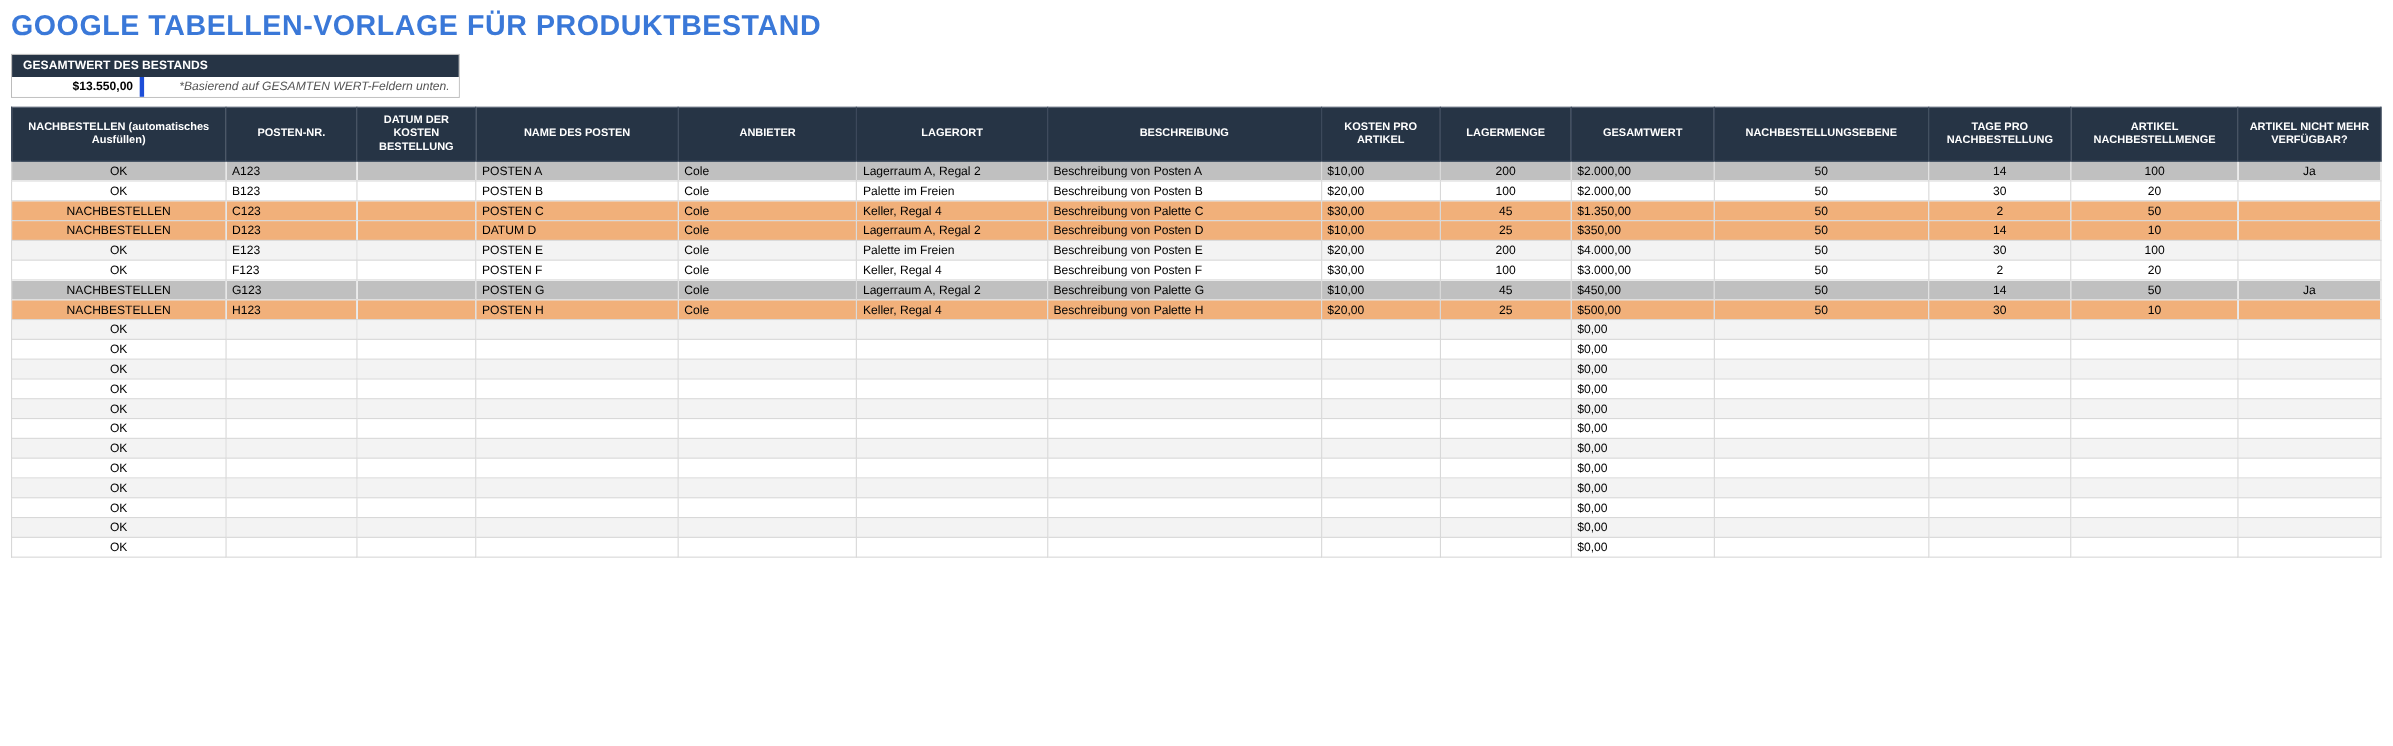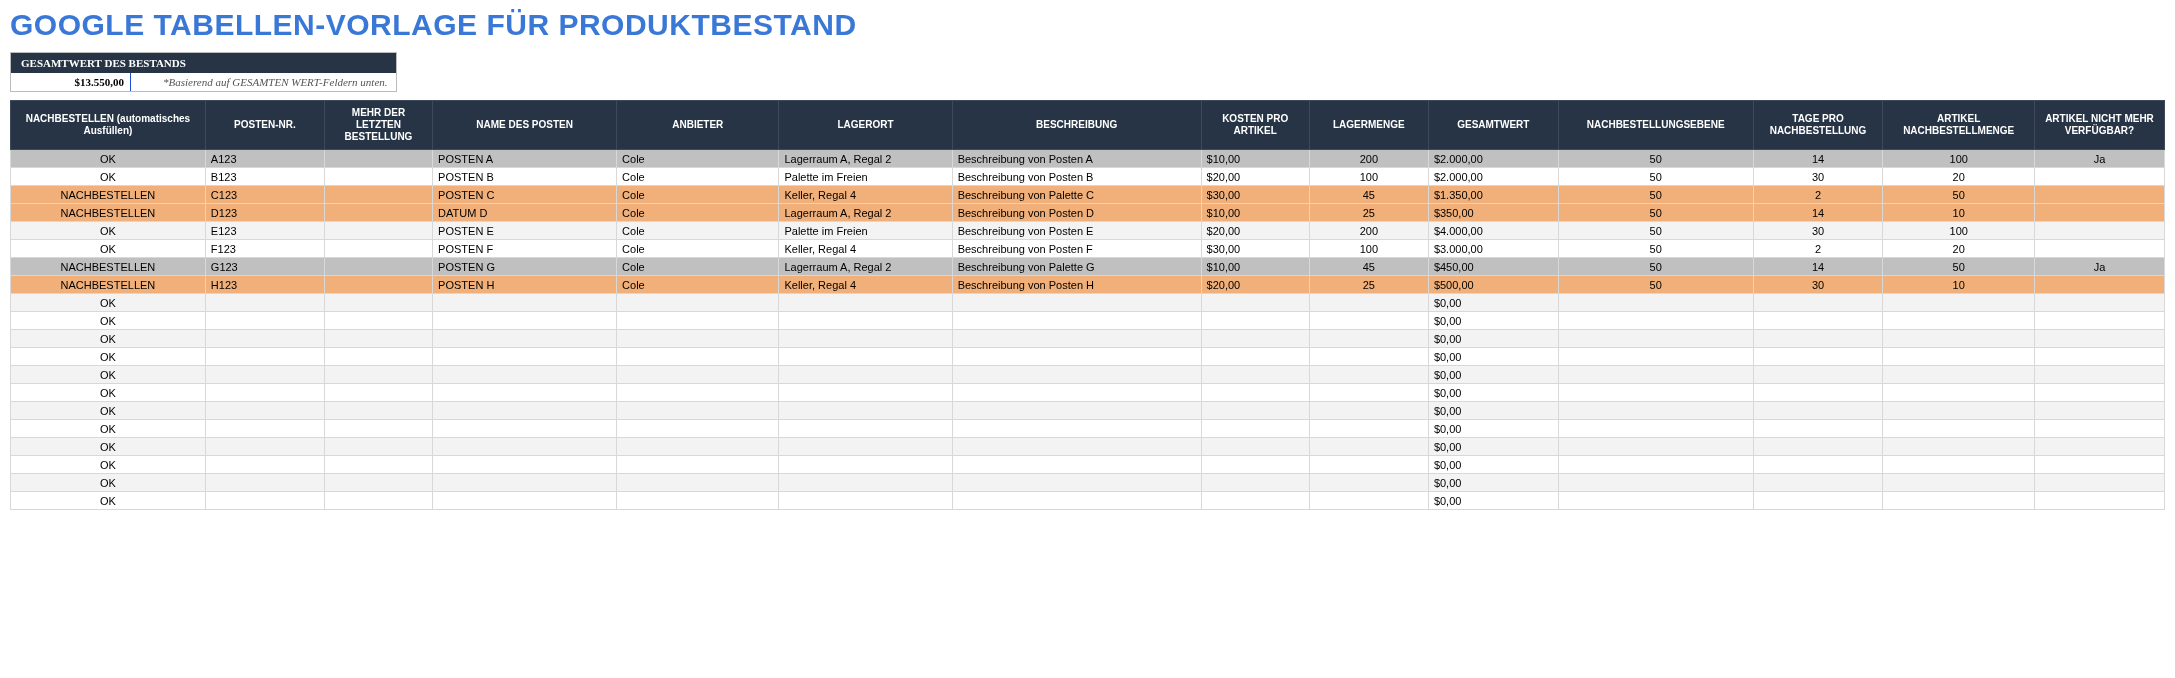--- a/index.html
+++ b/index.html
@@ -5,48 +5,47 @@
   * { box-sizing: border-box; margin: 0; padding: 0; }
   body {
     font-family: Arial, Helvetica, sans-serif;
     font-size: 11px;
     color: #000;
     background: #fff;
     padding: 8px 10px;
   }
   .title {
     color: #3a78d8;
-    font-size: 30px;
+    font-size: 26px;
     font-weight: 700;
     letter-spacing: 0.5px;
     margin-bottom: 10px;
   }
   .summary-block {
     display: inline-block;
     border: 1px solid #bcbcbc;
     margin-bottom: 8px;
-    font-family: Liberation Serif, serif;
   }
   .summary-header {
     background: #263445;
     color: #fff;
     font-weight: 700;
     font-size: 11px;
     padding: 4px 10px;
   }
   .summary-row {
     display: flex;
     background: #fff;
   }
   .summary-value {
     width: 120px;
     text-align: right;
     font-weight: 700;
     padding: 3px 6px;
-    border-right: 1px solid #1d4ed8;
+    border-right: 4px solid #1d4ed8;
   }
   .summary-note {
     font-style: italic;
     color: #555;
     padding: 3px 8px;
     margin-left: 24px;
   }
   table {
     border-collapse: collapse;
     width: 100%;
@@ -122,21 +121,21 @@
       <col class="c-total">
       <col class="c-level">
       <col class="c-days">
     <col class="c-reqty">
       <col class="c-disc">
   </colgroup>
   <thead>
     <tr>
       <th>NACHBESTELLEN (automatisches Ausfüllen)</th>
       <th>POSTEN-NR.</th>
-      <th>MEHR DER LETZTEN BESTELLUNG</th>
+      <th>DATUM DER KOSTEN BESTELLUNG</th>
       <th>NAME DES POSTEN</th>
       <th>ANBIETER</th>
       <th>LAGERORT</th>
       <th>BESCHREIBUNG</th>
       <th>KOSTEN PRO ARTIKEL</th>
       <th>LAGERMENGE</th>
       <th>GESAMTWERT</th>
       <th>NACHBESTELLUNGSEBENE</th>
       <th>TAGE PRO NACHBESTELLUNG</th>
       <th>ARTIKEL NACHBESTELLMENGE</th>
@@ -256,21 +255,21 @@
         <td class="center">50</td>
         <td class="center">Ja</td>
       </tr>
       <tr class="row-orange">
         <td class="center">NACHBESTELLEN</td>
         <td>H123</td>
         <td class="center"></td>
         <td>POSTEN H</td>
         <td>Cole</td>
         <td>Keller, Regal 4</td>
-        <td>Beschreibung von Posten H</td>
+        <td>Beschreibung von Palette H</td>
         <td class="right">$20,00</td>
         <td class="center">25</td>
         <td class="right">$500,00</td>
         <td class="center">50</td>
         <td class="center">30</td>
         <td class="center">10</td>
         <td class="center"></td>
       </tr>
       <tr class="row-even">
         <td class="center">OK</td>

